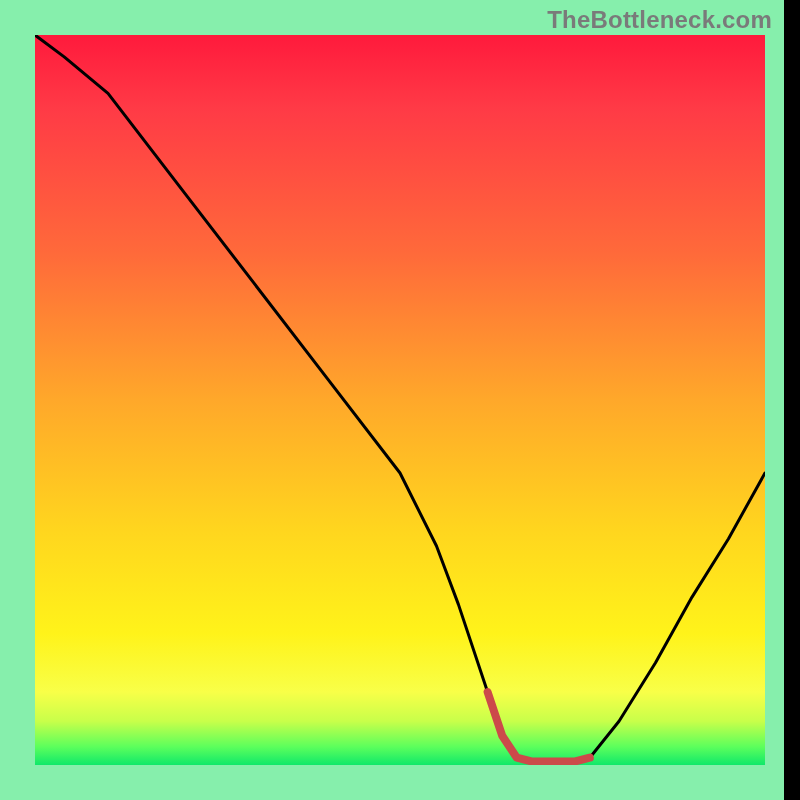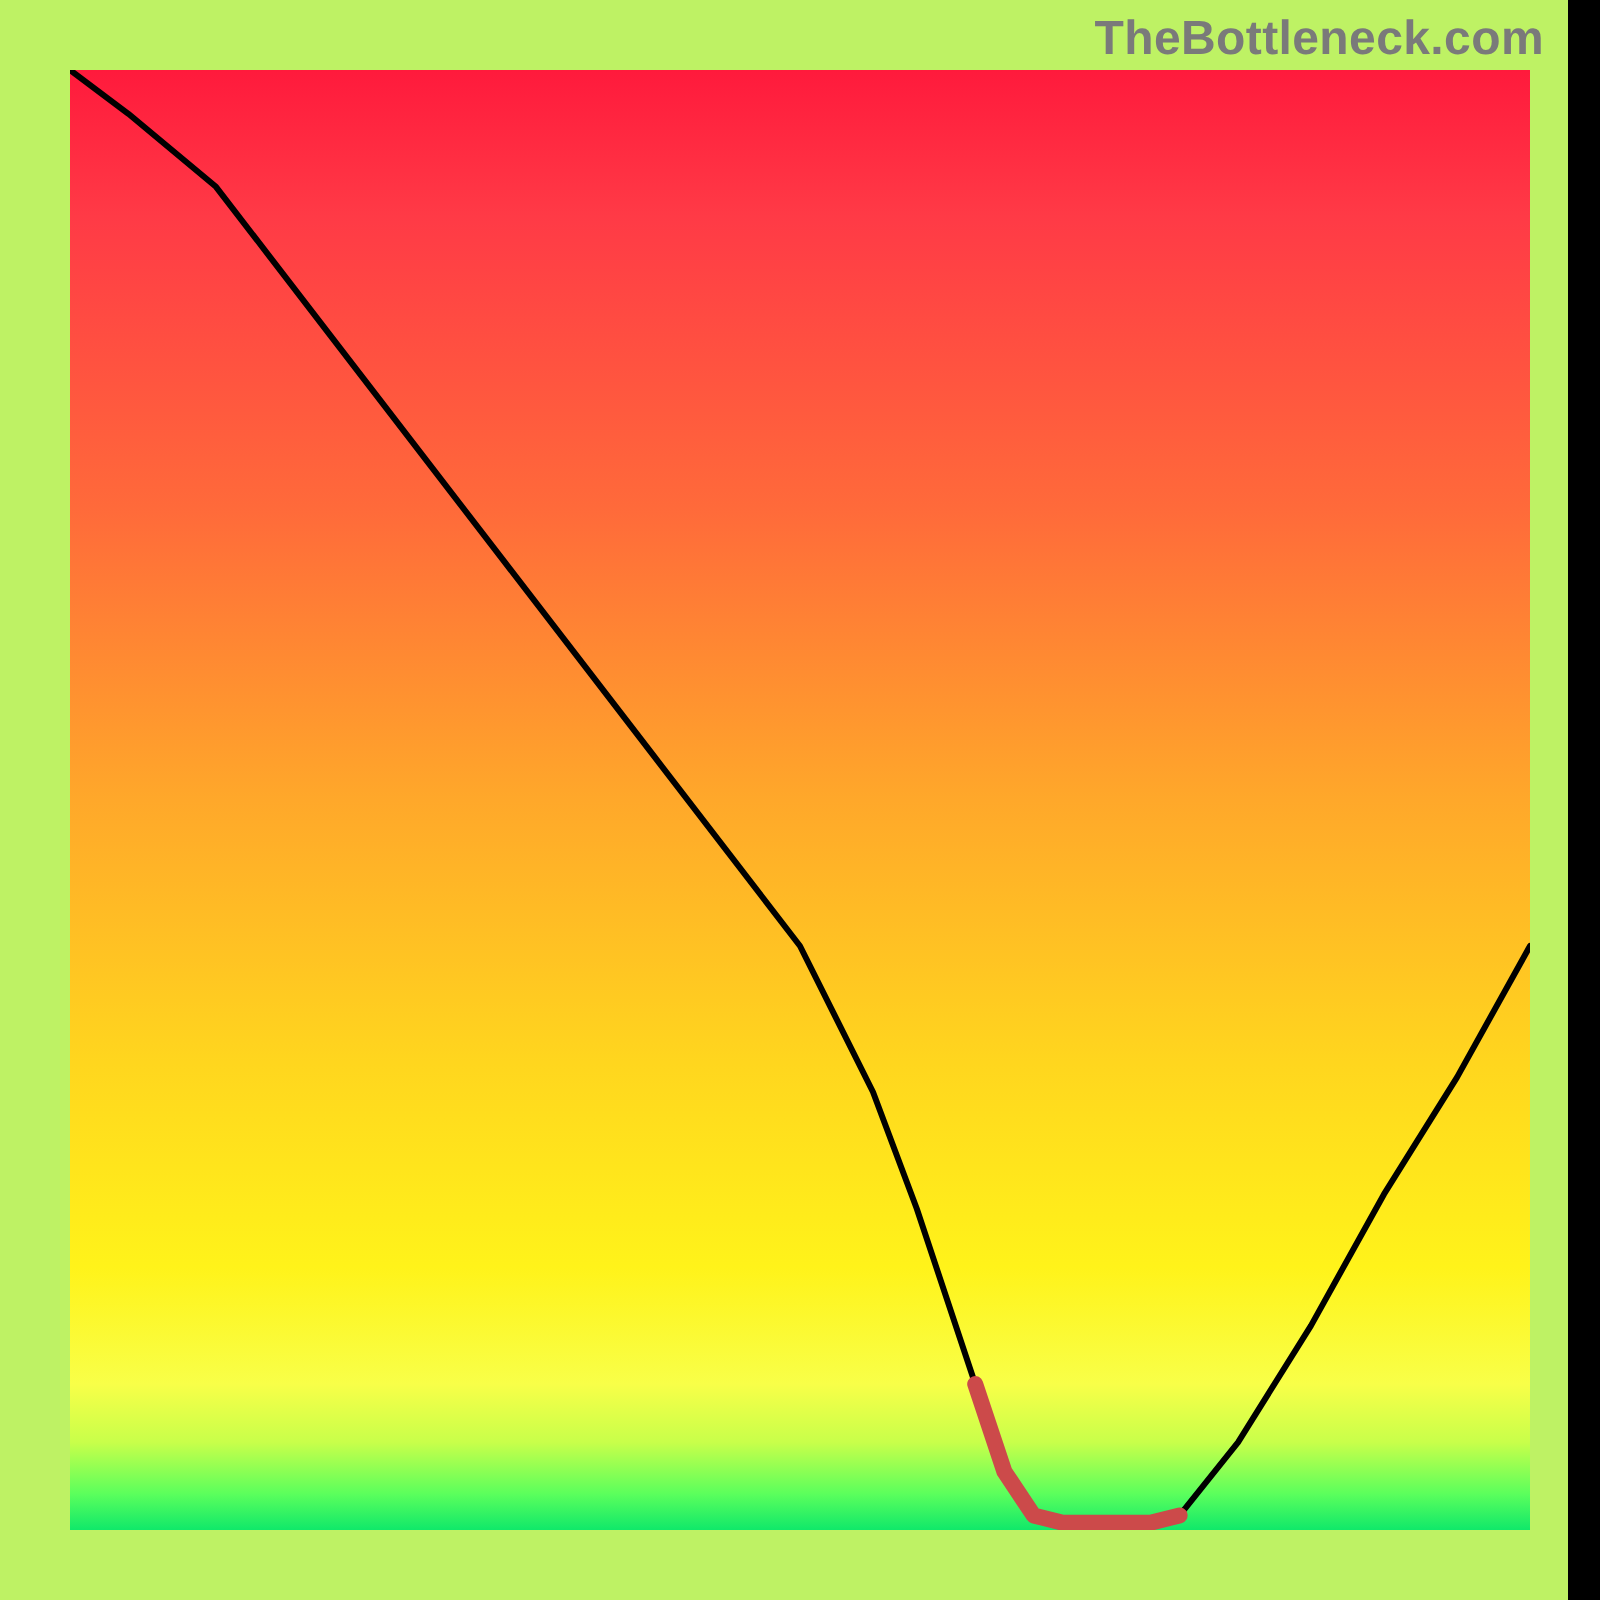--- a/index.html
+++ b/index.html
@@ -10,21 +10,21 @@
     background: #000;
     overflow: hidden;
     font-family: Arial, Helvetica, sans-serif;
   }
   .frame {
     position: absolute;
     left: 0;
     top: 0;
     width: 784px;
     height: 800px;
-    background: #bef264;
+    background: #86efac;
   }
   .plot {
     position: absolute;
     left: 35px;
     top: 35px;
     width: 730px;
     height: 730px;
     
     background: linear-gradient(
       to bottom,

